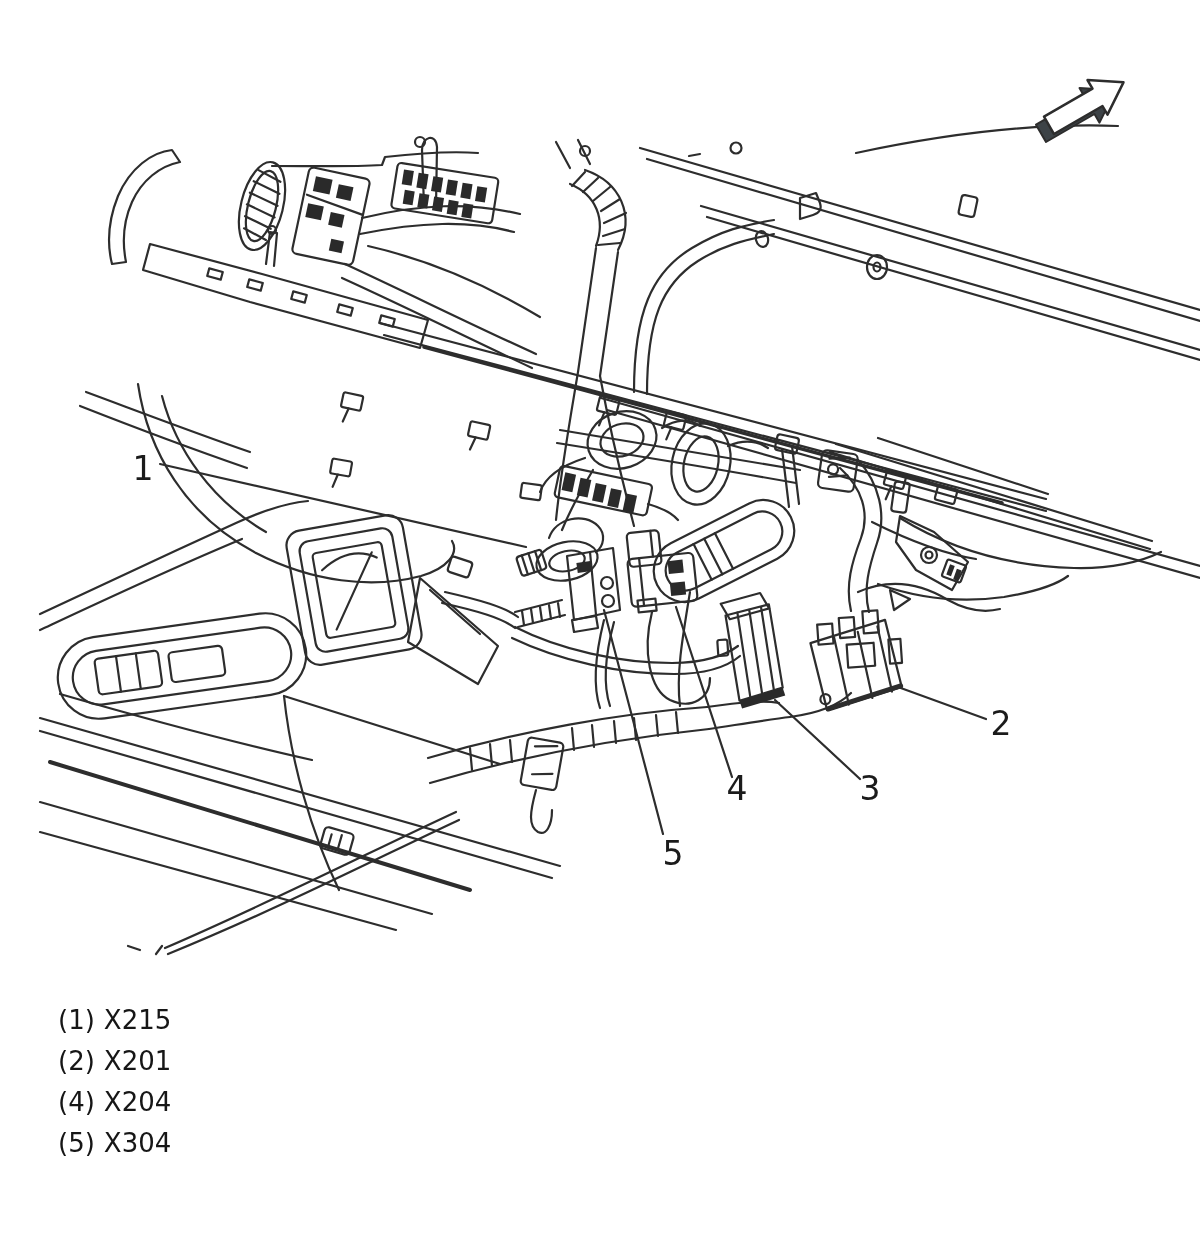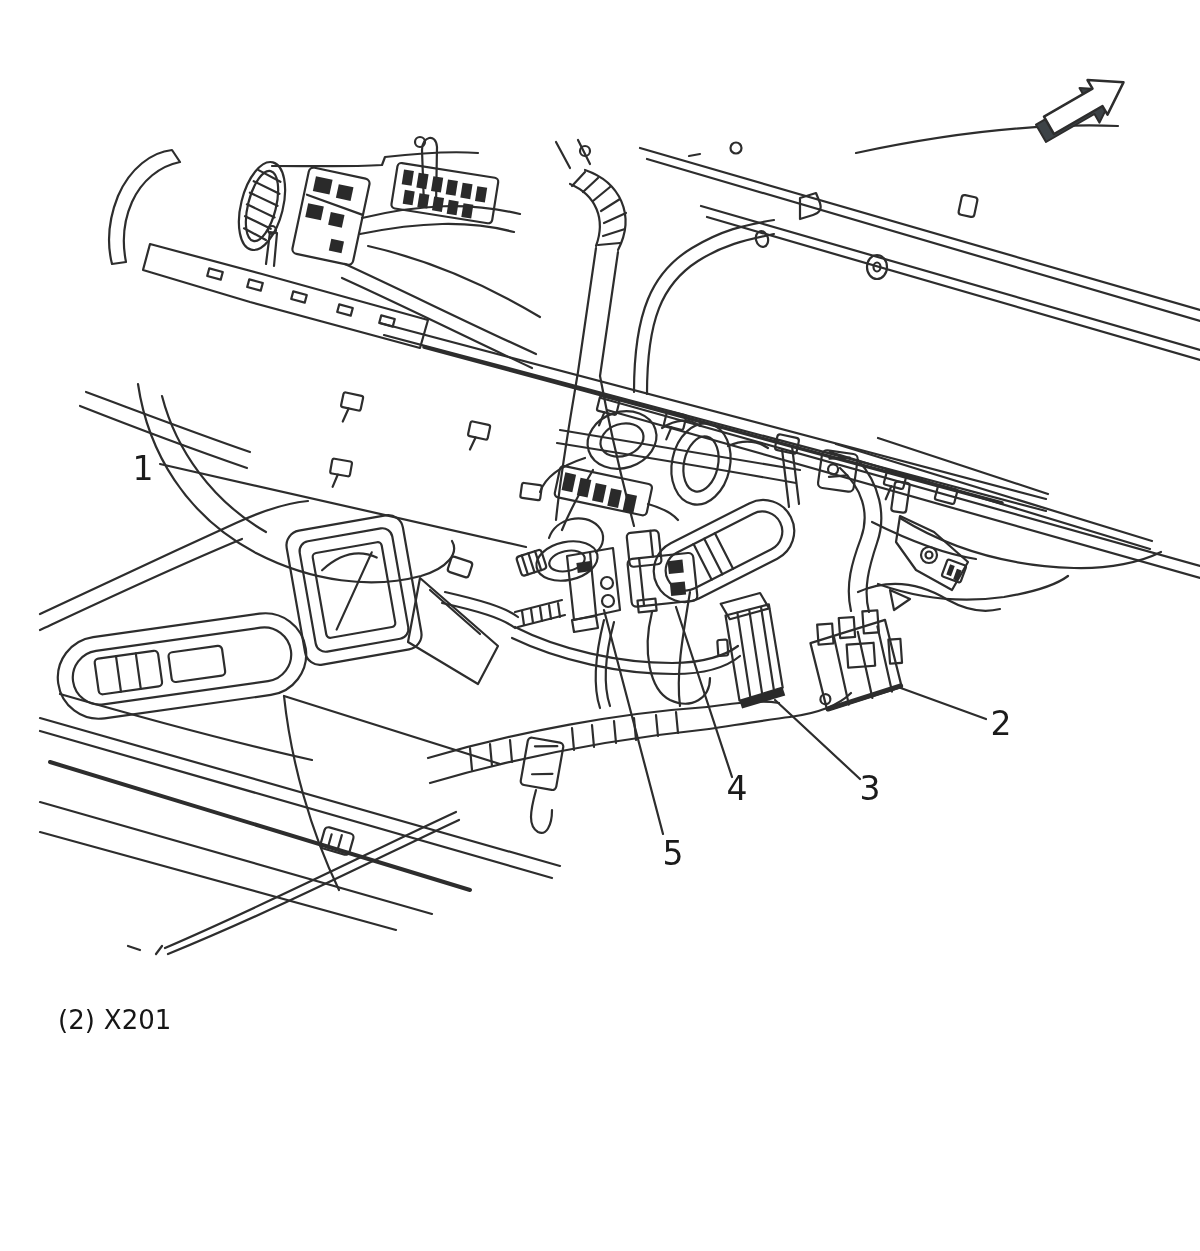--- a/index.html
+++ b/index.html
@@ -330,17 +330,26 @@
       <g transform="translate(1054,134) rotate(-30)">
         <path d="M0,0 L0,-20 L56,-20 L56,-30 L86,-10 L56,10 L56,0 Z" fill="#ffffff" stroke="#2d2d2d" stroke-width="2.5"></path>
       </g>
     </g>
 
   </g>
 </svg>
 
 <div class="legend">
   <div class="legend-row">
+    <span class="marker">(1)</span><span class="label">X215</span>
+  </div>
+  <div class="legend-row">
     <span class="marker">(2)</span><span class="label">X201</span>
   </div>
+  <div class="legend-row">
+    <span class="marker">(4)</span><span class="label">X204</span>
+  </div>
+  <div class="legend-row">
+    <span class="marker">(5)</span><span class="label">X304</span>
+  </div>
 </div>
 
 </div>
 
 </body></html>

